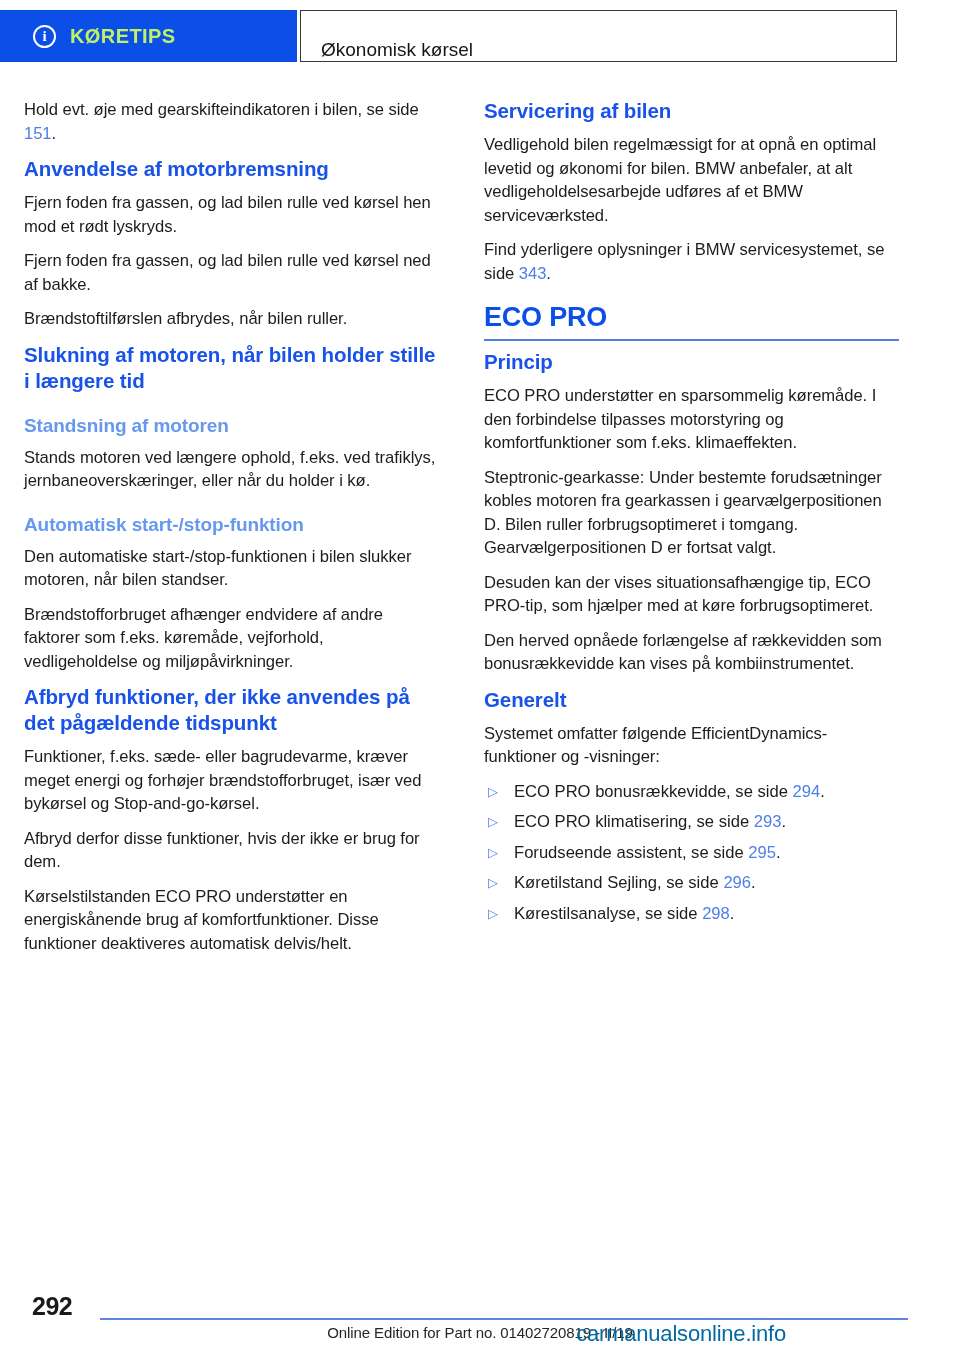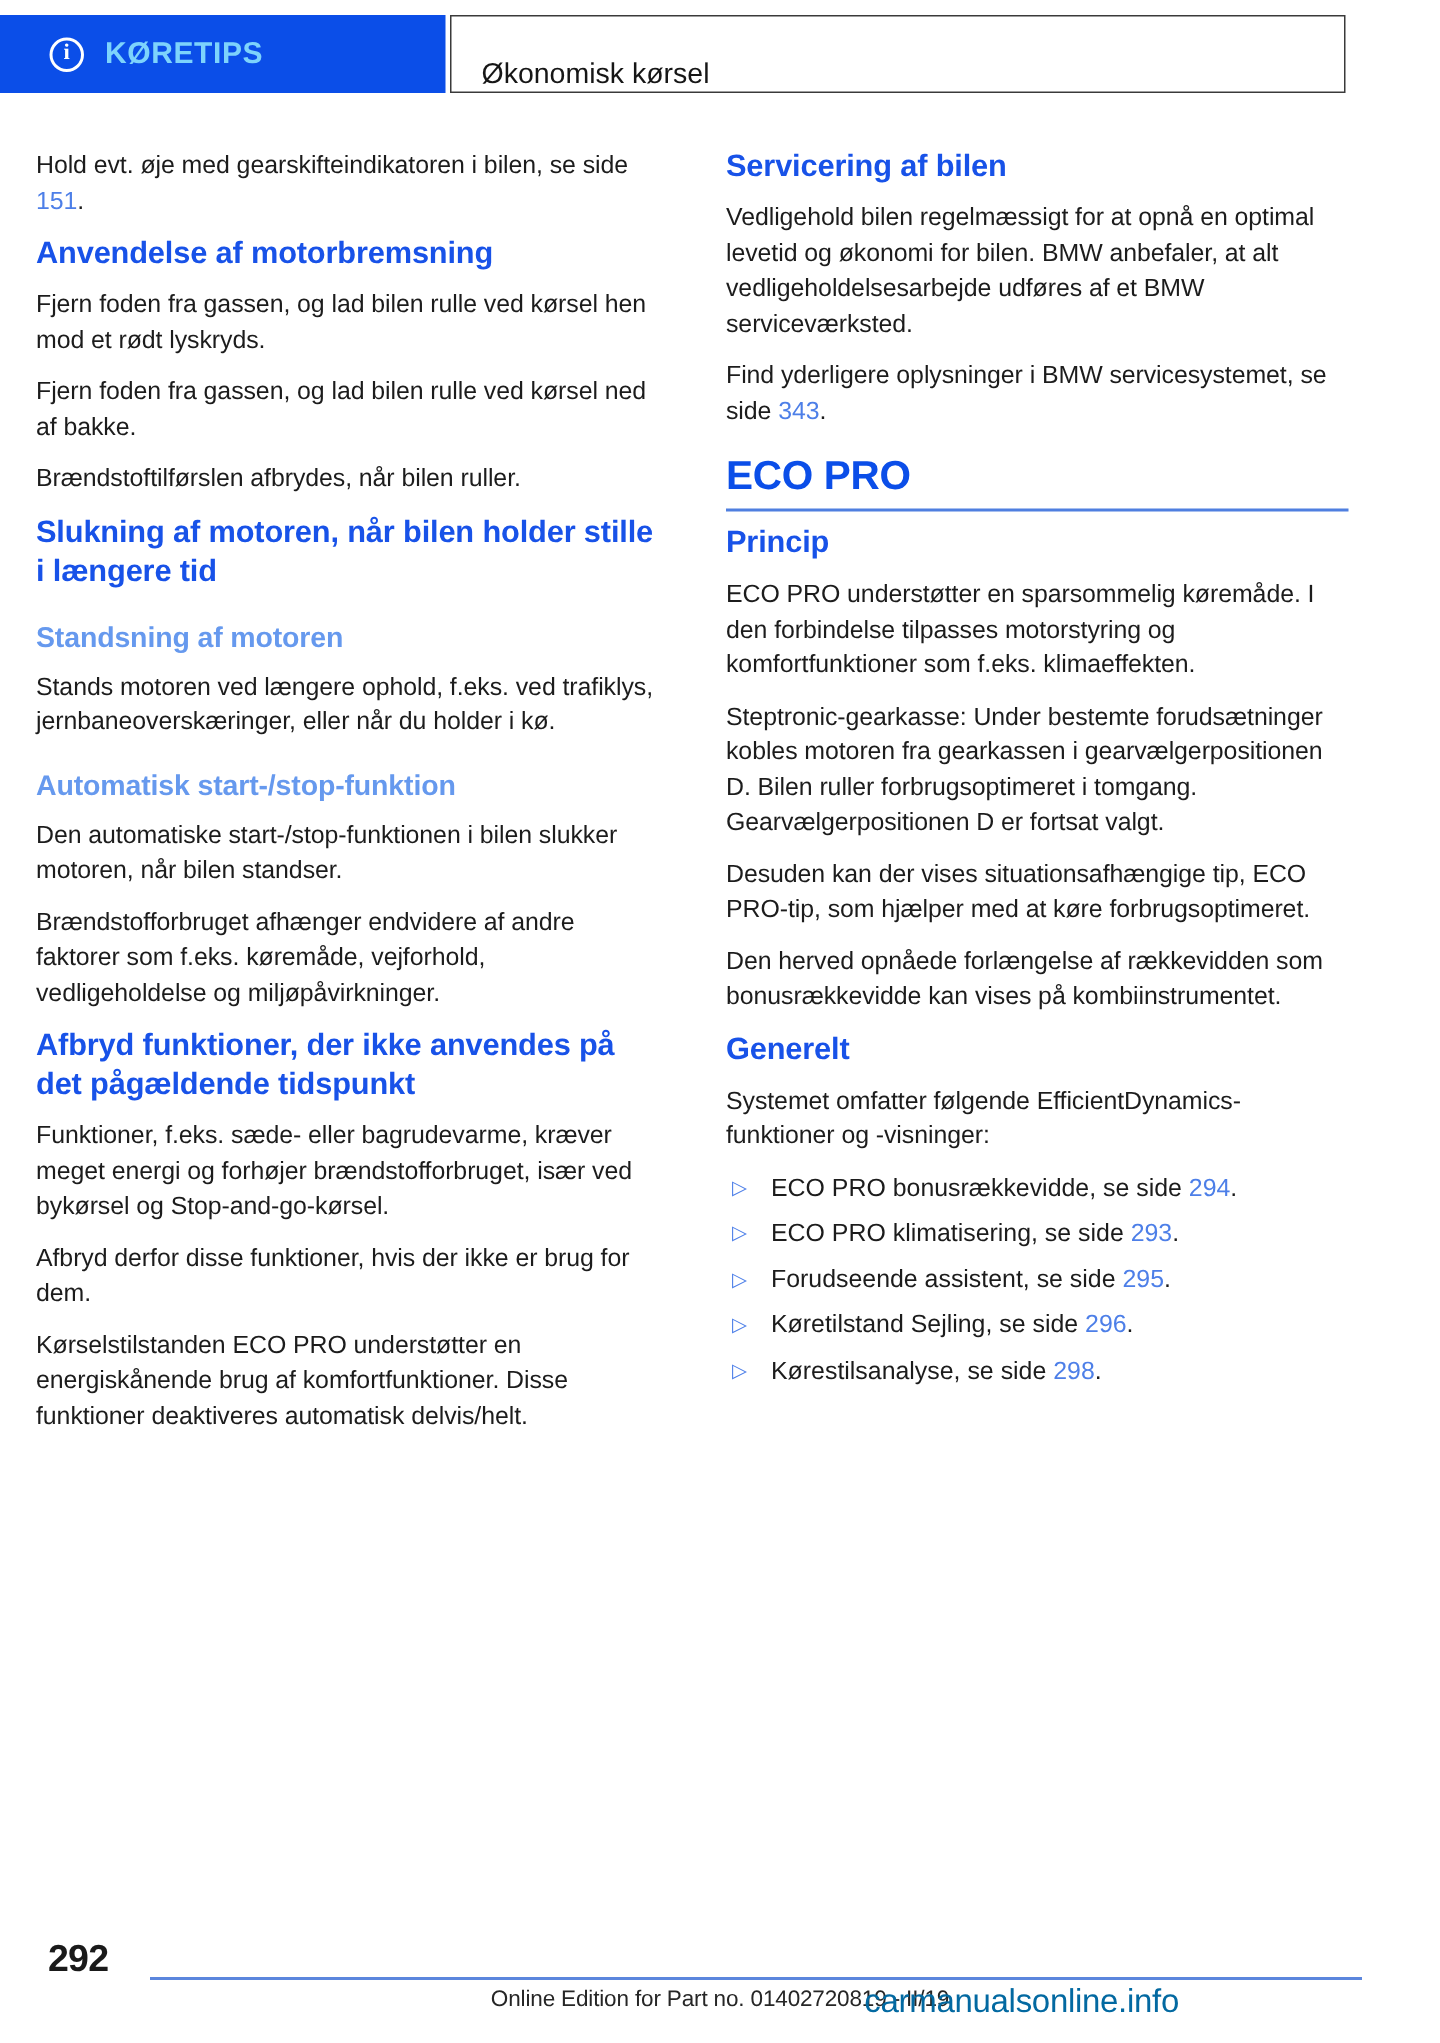--- a/index.html
+++ b/index.html
@@ -52,21 +52,21 @@
   .info-icon .glyph {
     color: #ffffff;
     font-size: 15px;
     font-weight: bold;
     line-height: 1;
     font-family: "Liberation Serif", serif;
     transform: translateY(-0.5px);
   }
 
   .chapter-tab-label {
-    color: #7dd3fc;
+    color: #bef264;
     font-size: 20px;
     font-weight: bold;
     letter-spacing: 0.4px;
   }
 
   .section-tab {
     position: absolute;
     left: 300px;
     top: 0;
     width: 597px;

